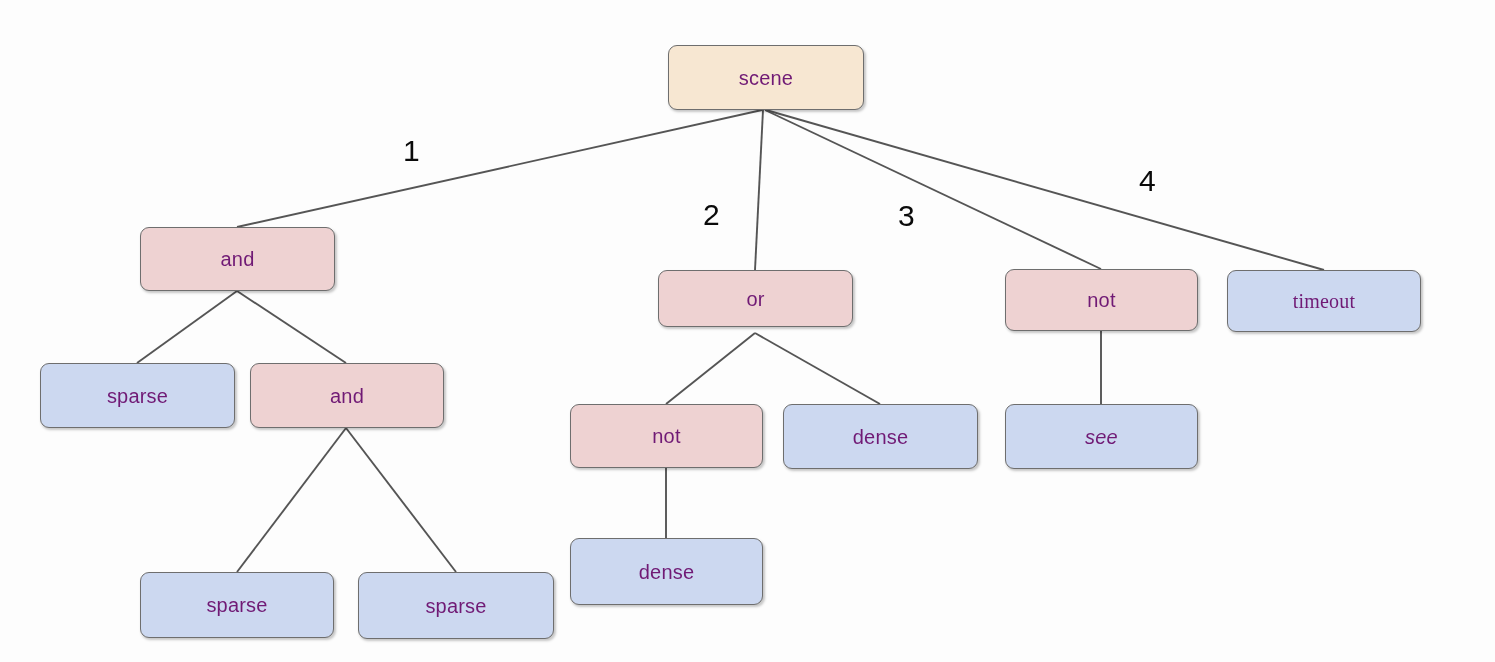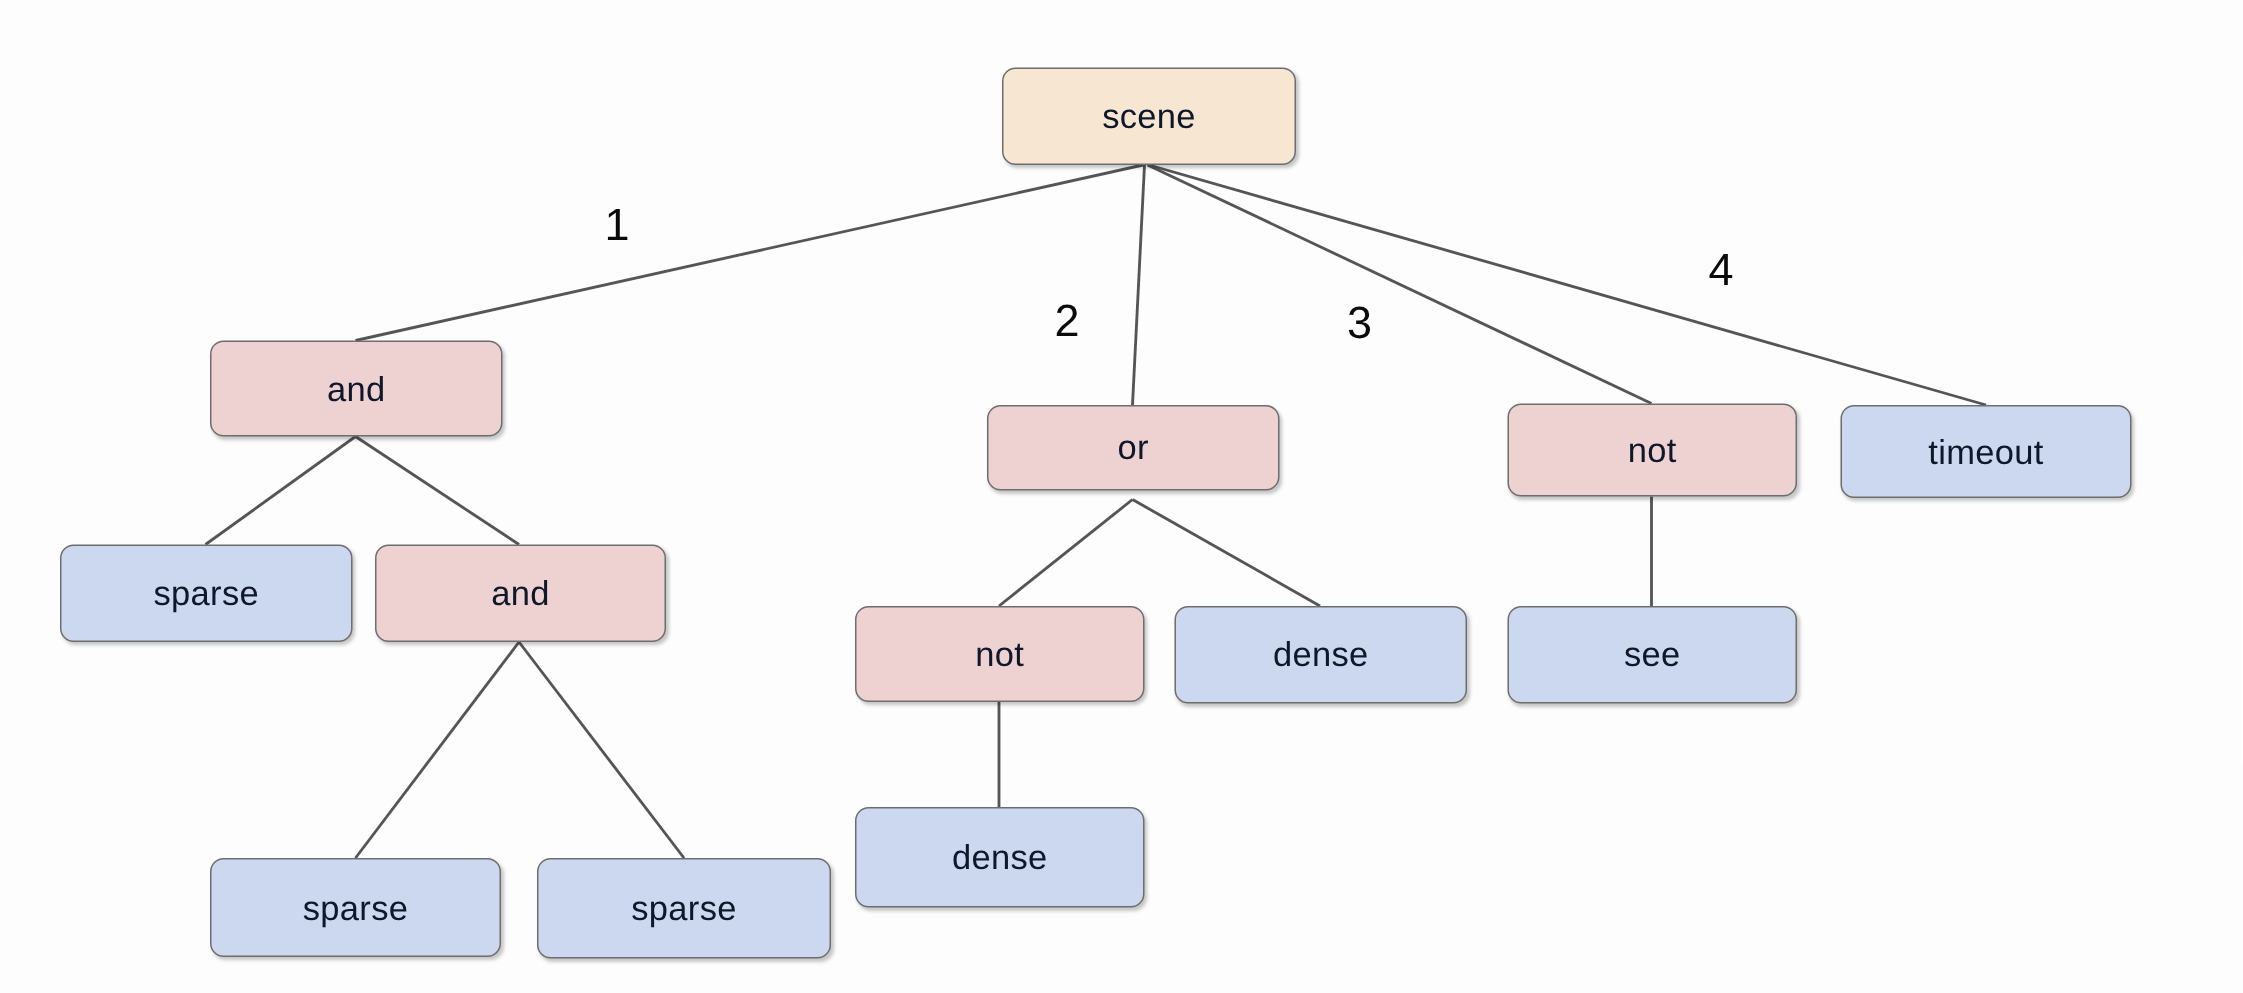--- a/index.html
+++ b/index.html
@@ -25,23 +25,23 @@
   }
   .node {
     position: absolute;
     box-sizing: border-box;
     display: flex;
     align-items: center;
     justify-content: center;
     border: 1.6px solid #6e6e6e;
     border-radius: 9px;
     box-shadow: 1.5px 2px 2.5px rgba(0,0,0,0.22);
-    font-size: 23px;
+    font-size: 20px;
     line-height: 1;
-    color: #0f172a;
+    color: #701a75;
     letter-spacing: 0.2px;
     white-space: nowrap;
   }
   .node-root  { background: #f7e7d2; }
   .node-op    { background: #eed2d2; }
   .node-leaf  { background: #ccd8f0; }
   .edge-label {
     position: absolute;
     font-size: 30px;
     line-height: 1;
@@ -65,26 +65,26 @@
       <line x1="755" y1="333" x2="666" y2="404" stroke="#555555" stroke-width="1.9"></line>
       <line x1="755" y1="333" x2="880" y2="404" stroke="#555555" stroke-width="1.9"></line>
       <line x1="666" y1="468" x2="666" y2="538" stroke="#555555" stroke-width="1.9"></line>
       <line x1="1101" y1="331" x2="1101" y2="404" stroke="#555555" stroke-width="1.9"></line>
     </svg>
   <div id="node-layer">
       <div class="node node-root" style="left: 668px; top: 45px; width: 196px; height: 65px;">scene</div>
       <div class="node node-op" style="left: 140px; top: 227px; width: 195px; height: 64px;">and</div>
       <div class="node node-op" style="left: 658px; top: 270px; width: 195px; height: 57px;">or</div>
       <div class="node node-op" style="left: 1005px; top: 269px; width: 193px; height: 62px;">not</div>
-      <div class="node node-leaf" style="left: 1227px; top: 270px; width: 194px; height: 62px;">timeout</div>
+      <div class="node node-leaf" style="left: 1227px; top: 270px; width: 194px; height: 62px; font-family: Liberation Serif, serif;">timeout</div>
       <div class="node node-leaf" style="left: 40px; top: 363px; width: 195px; height: 65px;">sparse</div>
       <div class="node node-op" style="left: 250px; top: 363px; width: 194px; height: 65px;">and</div>
       <div class="node node-op" style="left: 570px; top: 404px; width: 193px; height: 64px;">not</div>
       <div class="node node-leaf" style="left: 783px; top: 404px; width: 195px; height: 65px;">dense</div>
-      <div class="node node-leaf" style="left: 1005px; top: 404px; width: 193px; height: 65px;">see</div>
+      <div class="node node-leaf" style="left: 1005px; top: 404px; width: 193px; height: 65px; font-style: italic;">see</div>
       <div class="node node-leaf" style="left: 570px; top: 538px; width: 193px; height: 67px;">dense</div>
       <div class="node node-leaf" style="left: 140px; top: 572px; width: 194px; height: 66px;">sparse</div>
       <div class="node node-leaf" style="left: 358px; top: 572px; width: 196px; height: 67px;">sparse</div>
     </div>
   <div id="label-layer">
       <div class="edge-label" style="left: 403px; top: 136px;">1</div>
       <div class="edge-label" style="left: 703px; top: 200px;">2</div>
       <div class="edge-label" style="left: 898px; top: 201px;">3</div>
       <div class="edge-label" style="left: 1139px; top: 166px;">4</div>
     </div>

